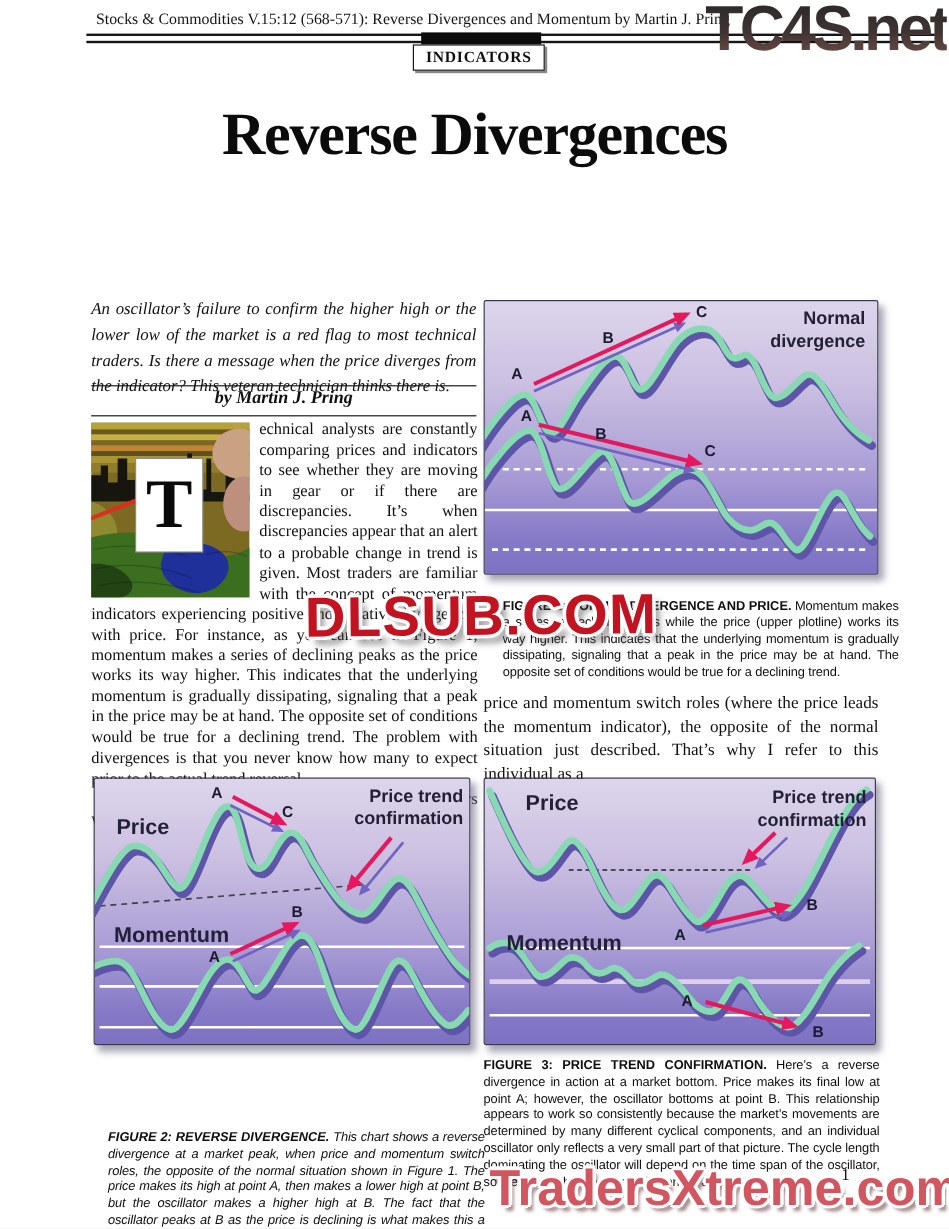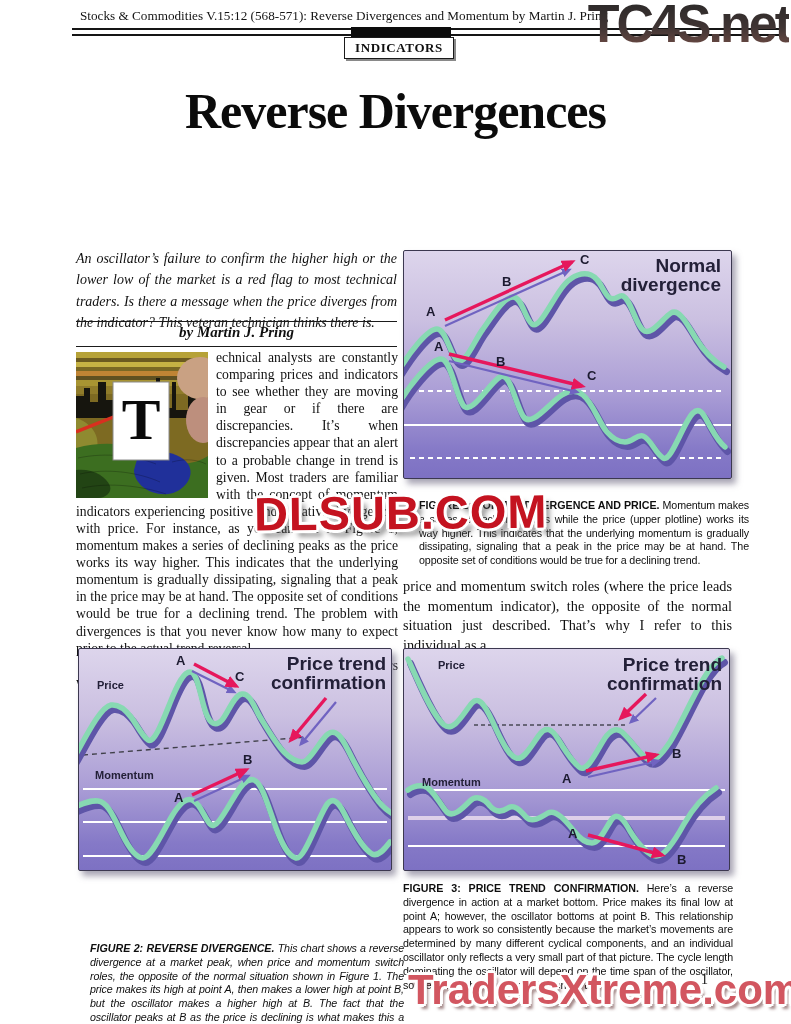--- a/index.html
+++ b/index.html
@@ -42,23 +42,23 @@
   .artwork svg{display:block;}
   .dropcap-letter{position:absolute;left:37px;top:30px;width:56px;height:78px;text-align:center;
                   font-size:58px;line-height:76px;font-weight:bold;color:#0a0a0a;}
 
   
   .fig{position:absolute;border:1.6px solid #3c3850;border-radius:2px;
        box-shadow:4px 5px 6px rgba(110,105,130,.6);
        background:linear-gradient(180deg,#ddd5ec 0%,#cbc0e1 30%,#ab9ed6 62%,#8579c7 88%,#7d71c3 100%);}
   .fig svg{position:absolute;left:0;top:0;}
   .fig-annotation{position:absolute;font-family:"Liberation Sans",sans-serif;font-weight:bold;
-                  font-size:19px;line-height:19px;color:#232038;text-align:right;}
+                  font-size:15px;line-height:19px;color:#232038;text-align:right;}
   .fig-label{position:absolute;font-family:"Liberation Sans",sans-serif;font-weight:bold;
-             font-size:11px;color:#232038;text-align:right;}
+             font-size:18px;color:#232038;text-align:right;}
   .marker{position:absolute;font-family:"Liberation Sans",sans-serif;font-weight:bold;
           font-size:13px;color:#1c1a30;}
   .wave{fill:none;stroke:#87d9b2;stroke-width:5.5;stroke-linecap:round;}
   .wave-shadow{fill:none;stroke:#5e55a8;stroke-width:7;stroke-linecap:round;}
   .arrow-red{stroke:#e6175c;stroke-width:3.4;}
   .arrow-purple{stroke:#7063c1;stroke-width:2.2;}
   .wline{stroke:#ffffff;stroke-width:2.2;}
 
   .caption{position:absolute;font-family:"Liberation Sans",sans-serif;font-size:10.7px;
            line-height:13.8px;text-align:justify;letter-spacing:-.1px;color:#0e0e0e;}

